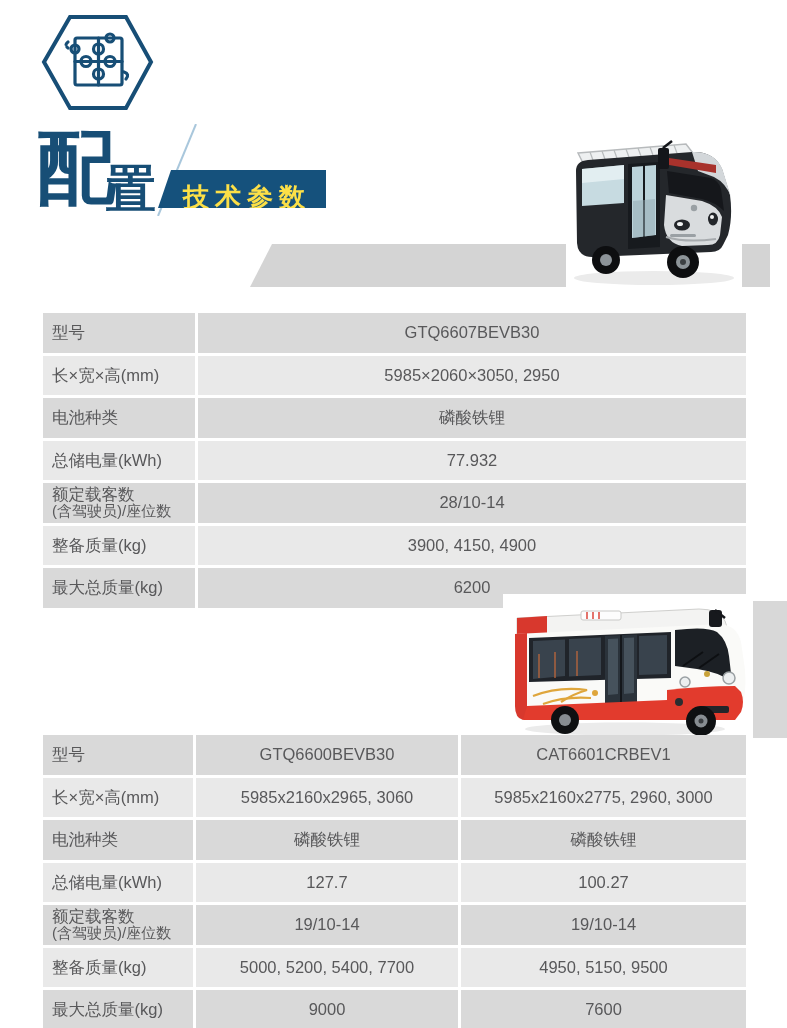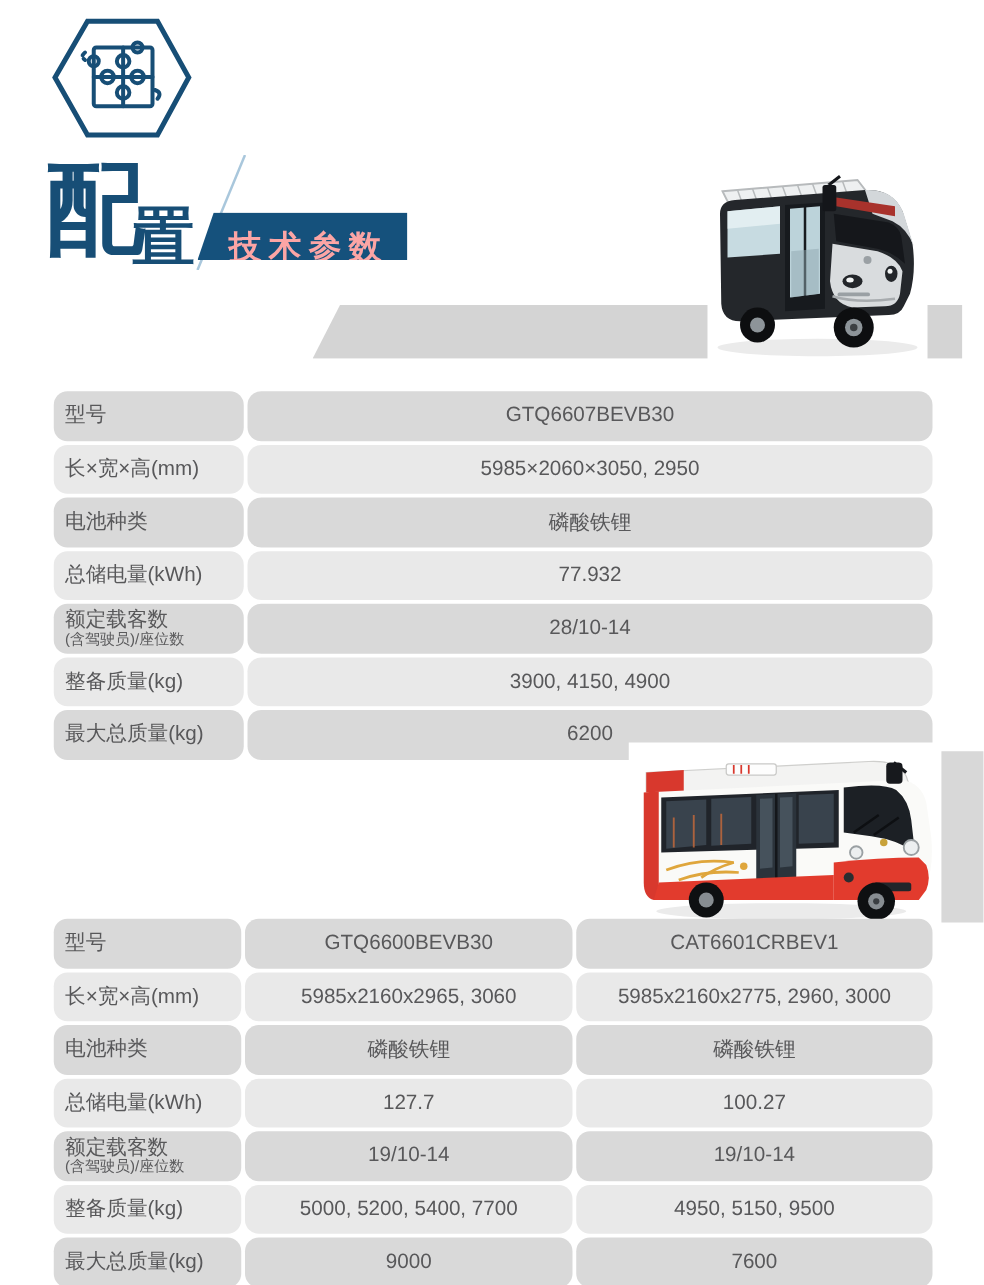--- a/index.html
+++ b/index.html
@@ -18,21 +18,21 @@
     position:absolute;left:106px;top:164px;font-family:"Liberation Serif","DejaVu Serif",serif;
     font-size:50px;line-height:1;font-weight:bold;color:#174e76;
   }
   .slash-line{position:absolute;left:156px;top:124px;width:42px;height:92px;}
   .tech-banner{
     position:absolute;left:158px;top:170px;width:168px;height:38px;background:#15517c;
     clip-path:polygon(13px 0,100% 0,100% 100%,0 100%);
     display:flex;align-items:center;justify-content:center;
   }
   .tech-banner span{
-    font-family:Liberation Sans, sans-serif;color:#fca5a5;
+    font-family:Liberation Sans, sans-serif;color:#fde047;
     font-size:26px;font-weight:bold;letter-spacing:6px;padding-left:10px;white-space:nowrap;margin-top:17px;
   }
   
   .len-banner{
     position:absolute;left:43px;top:244px;width:212px;height:43px;background:#15517c;
     clip-path:polygon(0 0,100% 0,calc(100% - 22px) 100%,0 100%);
     display:flex;align-items:center;z-index:2;
   }
   .len-banner span{color:#ffffff;font-size:30px;font-weight:300;padding-left:24px;letter-spacing:1px;}
   .gray-bar{
@@ -46,28 +46,28 @@
   .bus1-box svg,.bus2-box svg,.logo svg,.slash-line svg{display:block;width:100%;height:100%;}
   
   table.spec{
     position:absolute;left:40px;border-collapse:separate;border-spacing:3px 3px;
     width:709px;table-layout:fixed;z-index:2;
   }
   table.spec.t1{top:310px;}
   table.spec.t2{top:732px;}
   table.spec td{
     height:37.5px;vertical-align:middle;font-size:16.5px;color:#58585a;
-    overflow:hidden;white-space:nowrap;border-radius:11px;
+    overflow:hidden;white-space:nowrap;
   }
   table.spec tr:nth-child(odd) td{background:#d9d9d9;}
   table.spec tr:nth-child(even) td{background:#e9e9e9;}
   td.lbl{text-align:left;padding-left:9px;color:#4a4a4c;font-size:16px;}
   td.val{text-align:center;}
   .lbl .main{display:block;line-height:1.05;}
-  .lbl .sub{display:block;font-size:12px;color:#5a5a5c;line-height:1.1;}
+  .lbl .sub{display:block;font-size:15px;color:#5a5a5c;line-height:1.1;}
   .lbl .sub:empty{display:none;}
 </style>
 </head>
 <body>
 
 <div class="page">
 
   <div class="logo">
     <svg viewBox="0 0 115 107" xmlns="http://www.w3.org/2000/svg">
       <polygon points="4,53 30,8 86,8 111,53 86,99 30,99" fill="none" stroke="#174e76" stroke-width="4"></polygon>

